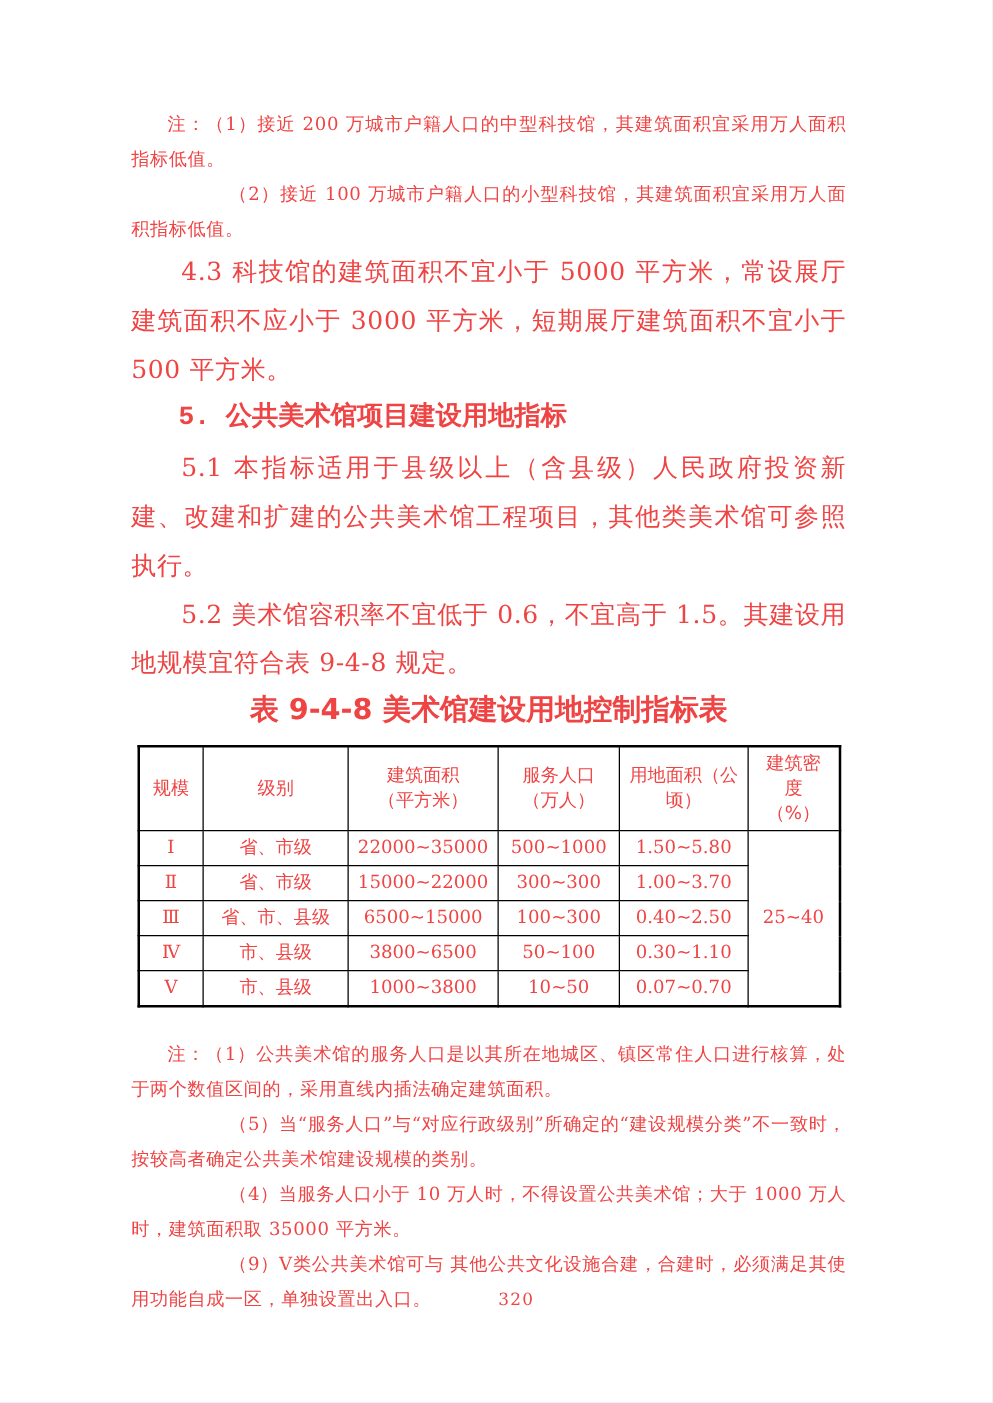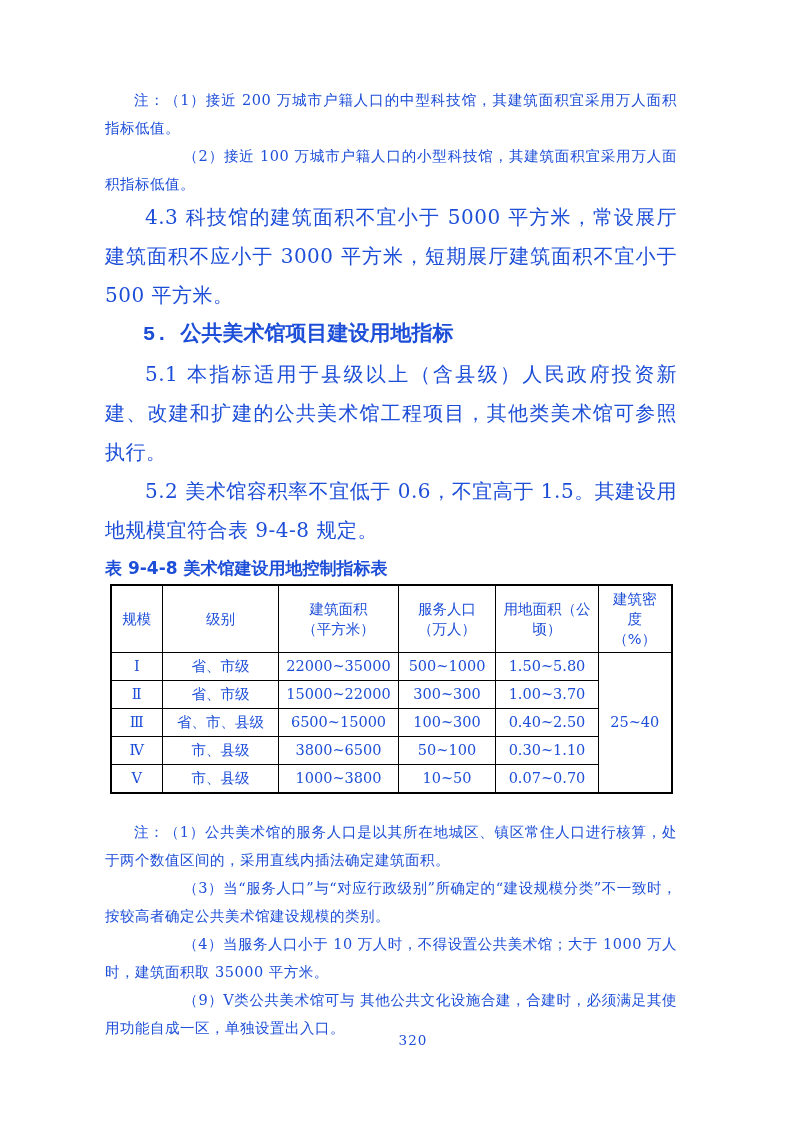--- a/index.html
+++ b/index.html
@@ -2,21 +2,21 @@
 <html lang="zh"><head>
 <meta charset="utf-8">
 <style>
   html, body { margin: 0; padding: 0; background: #e9e9e9; }
   .page {
     position: relative;
     width: 794px;
     height: 1122px;
     margin: 0 auto;
     background: #ffffff;
-    color: #1d4ed8;
+    color: #ef4444;
     font-family: "DejaVu Serif", serif;
     overflow: hidden;
   }
   .content {
     position: absolute;
     left: 105px;
     top: 86px;
     width: 572px;
   }
   
@@ -40,24 +40,25 @@
   }
   .section-heading {
     margin: 0;
     font-size: 21px;
     line-height: 40px;
     font-weight: bold;
     text-indent: 1.8em;
     font-family: Liberation Mono, monospace;
   }
   .table-title {
-    margin: 4px 0 2px 0;
-    font-size: 17px;
+    margin: 4px 0 14px 0;
+    font-size: 23px;
     line-height: 28px;
     font-weight: bold;
+    text-align: center;
     font-family: "DejaVu Sans", sans-serif;
   }
   table.spec {
     border-collapse: collapse;
     table-layout: fixed;
     width: 561px;
     margin: 2px auto 6px auto;
     border: 2px solid #000;
   }
   table.spec th {
@@ -167,21 +168,21 @@
           <td>市、县级</td>
           <td>1000~3800</td>
           <td>10~50</td>
           <td>0.07~0.70</td>
         </tr>
       </tbody>
     </table>
 
     <div class="notes-bottom">
       <p class="note indent-note-first">注：（1）公共美术馆的服务人口是以其所在地城区、镇区常住人口进行核算，处于两个数值区间的，采用直线内插法确定建筑面积。</p>
-      <p class="note indent-note-cont">（3）当“服务人口”与“对应行政级别”所确定的“建设规模分类”不一致时，按较高者确定公共美术馆建设规模的类别。</p>
+      <p class="note indent-note-cont">（5）当“服务人口”与“对应行政级别”所确定的“建设规模分类”不一致时，按较高者确定公共美术馆建设规模的类别。</p>
       <p class="note indent-note-cont">（4）当服务人口小于 10 万人时，不得设置公共美术馆；大于 1000 万人时，建筑面积取 35000 平方米。</p>
       <p class="note indent-note-cont">（9）Ⅴ类公共美术馆可与 其他公共文化设施合建，合建时，必须满足其使用功能自成一区，单独设置出入口。</p>
     </div>
 
   </div>
 
   <div class="page-number">320</div>
 </div>
 
 </body></html>

